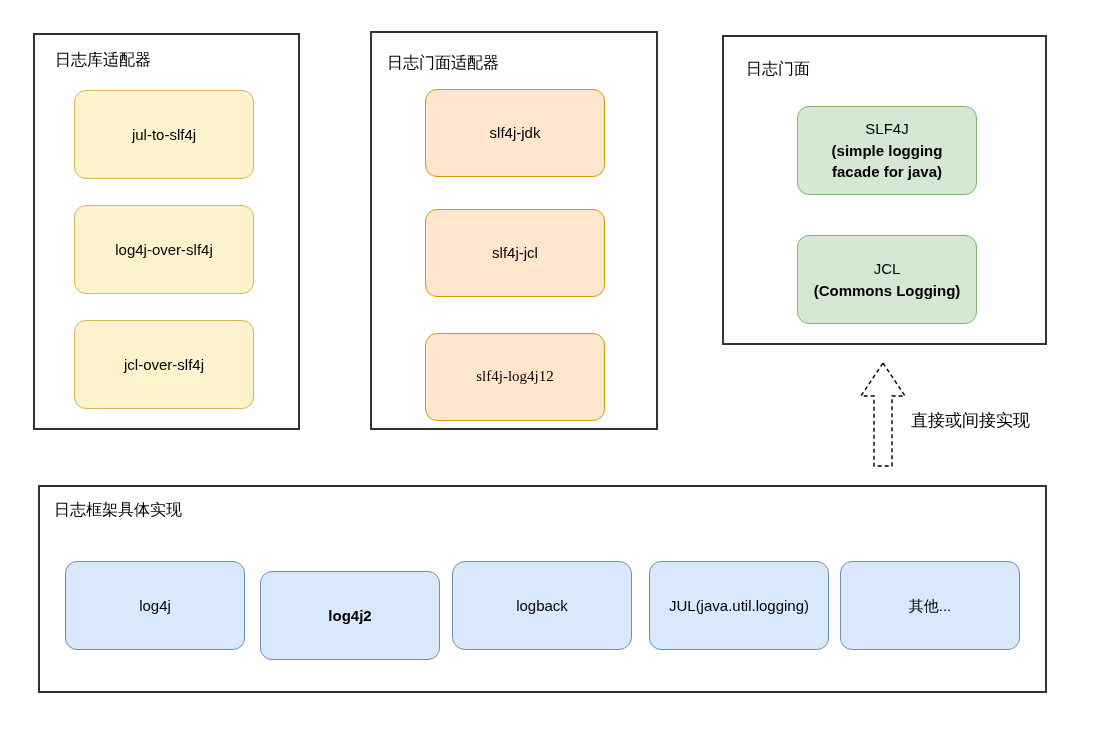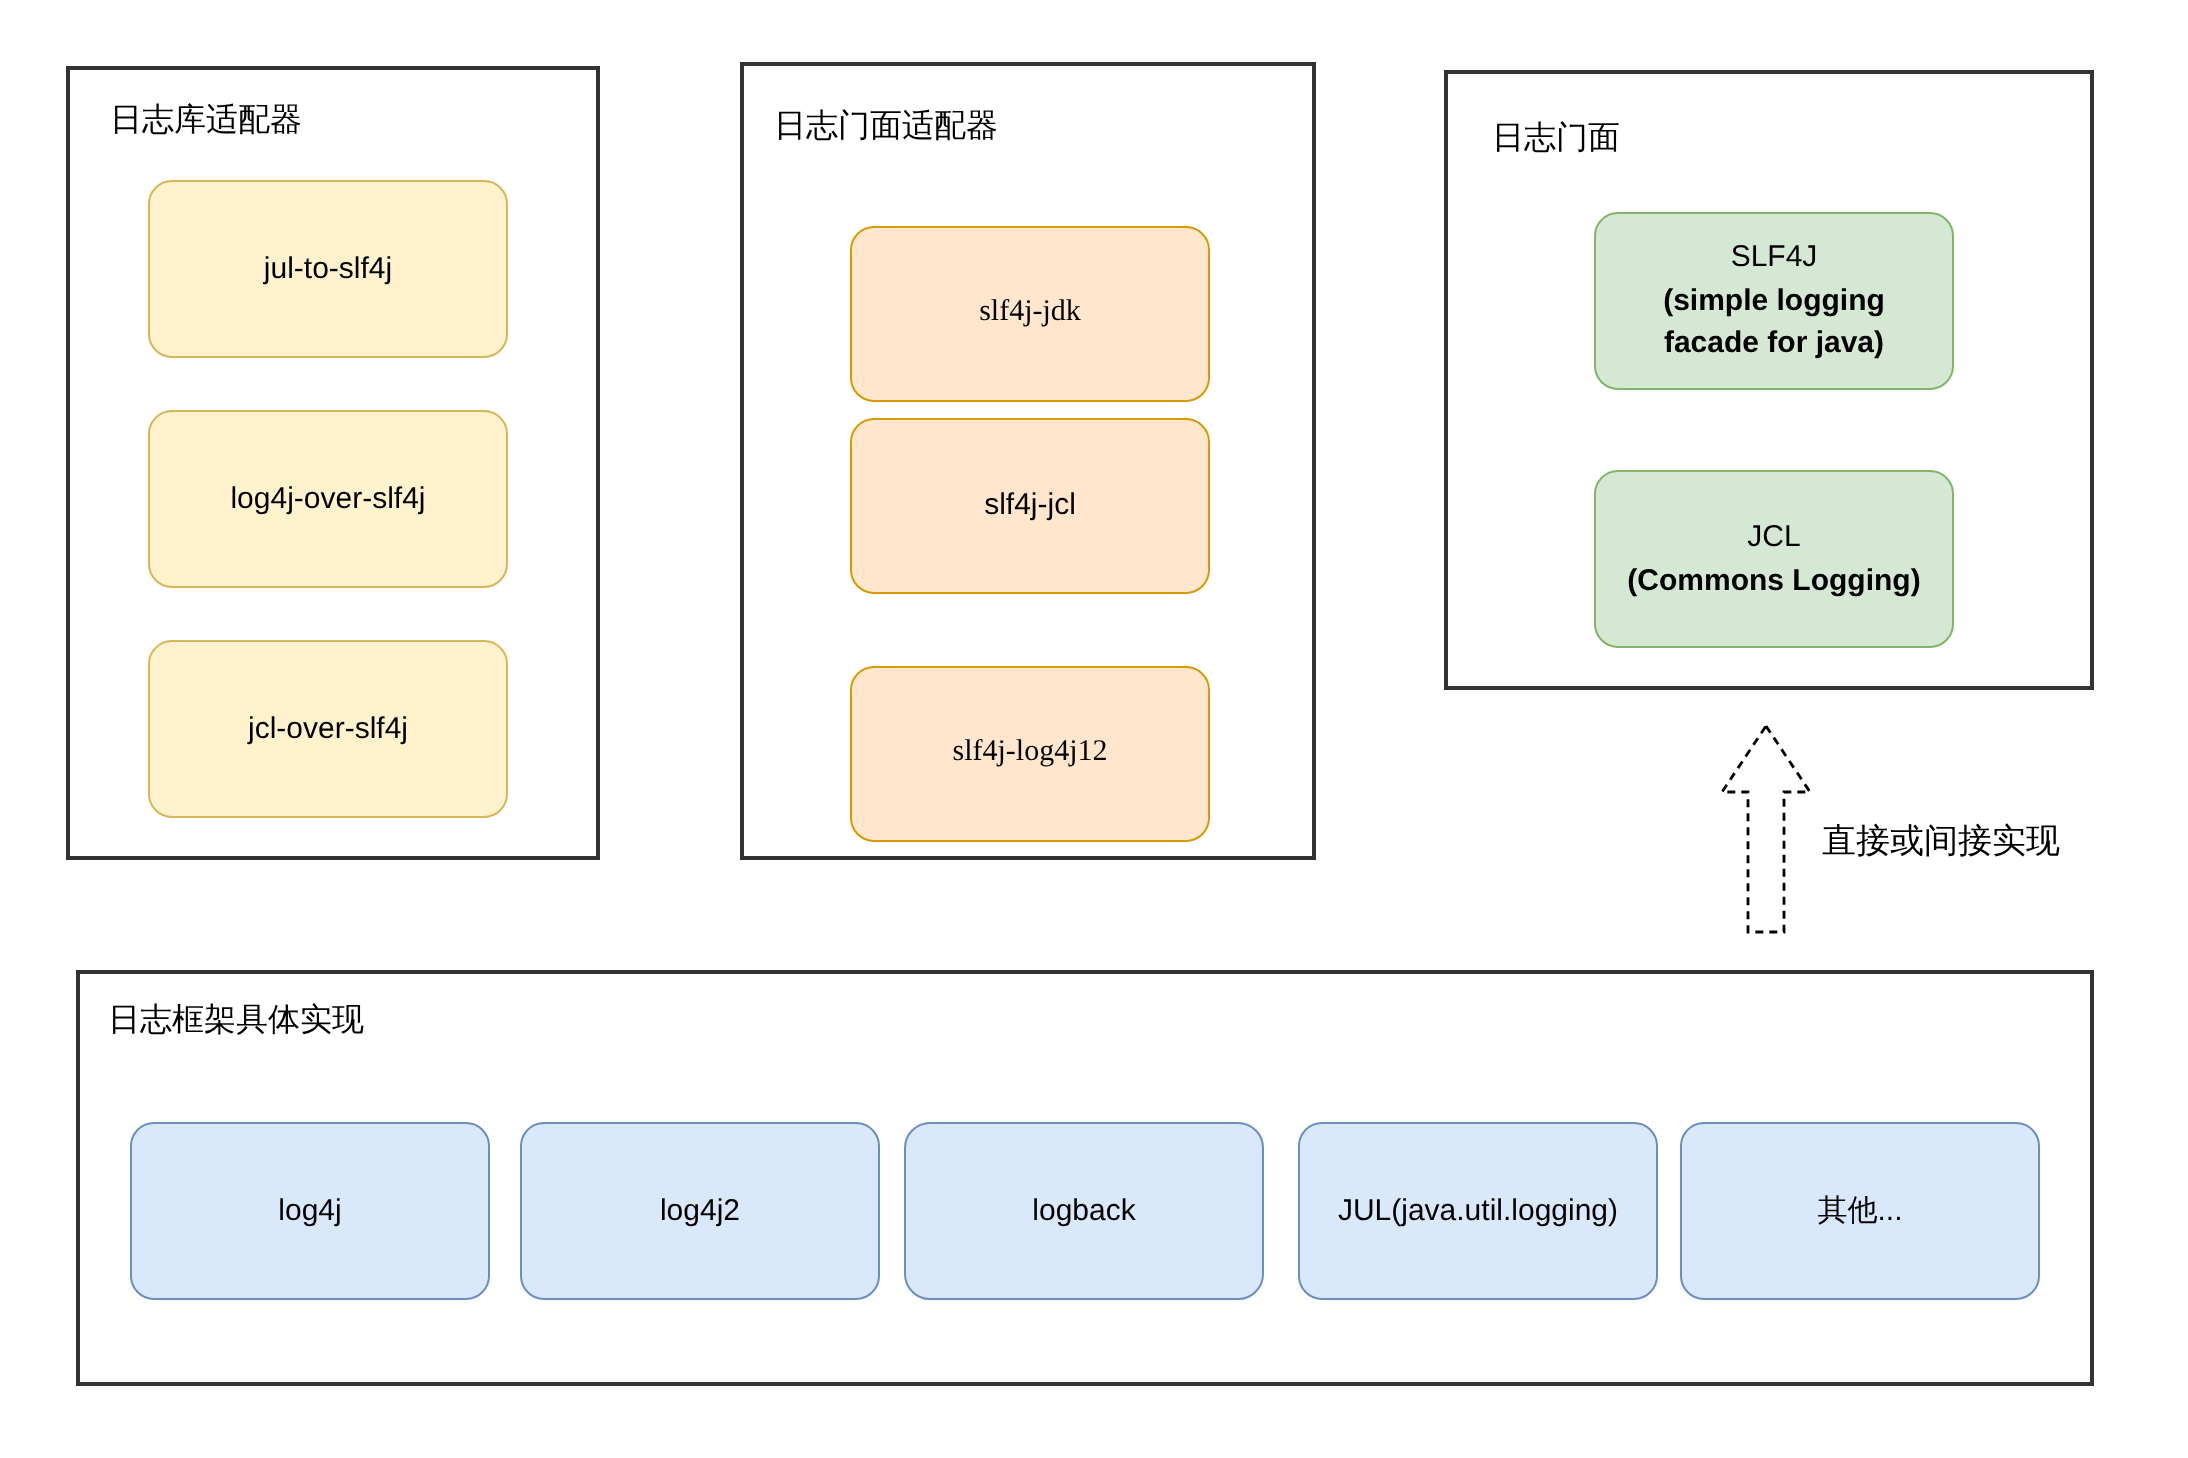--- a/index.html
+++ b/index.html
@@ -70,21 +70,21 @@
     <div class="node yellow" style="left:39px; top:170px;">
       <span>log4j-over-slf4j</span>
     </div>
     <div class="node yellow" style="left:39px; top:285px;">
       <span>jcl-over-slf4j</span>
     </div>
   </div>
 
   <div class="panel" style="left:370px; top:31px; width:288px; height:399px;">
     <div class="panel-title" style="left:15px; top:20px;">日志门面适配器</div>
-    <div class="node orange" style="left:53px; top:80px;font-family:Liberation Serif, serif;">
+    <div class="node orange" style="left:53px; top:56px;">
       <span>slf4j-jdk</span>
     </div>
     <div class="node orange" style="left:53px; top:176px;">
       <span>slf4j-jcl</span>
     </div>
     <div class="node orange" style="left:53px; top:300px;font-family:Liberation Serif, serif;">
       <span>slf4j-log4j12</span>
     </div>
   </div>
 
@@ -103,21 +103,21 @@
   <svg class="arrow-svg" width="62" height="116" viewBox="0 0 62 116">
     <polygon points="30,5 52,38 39,38 39,108 21,108 21,38 8,38" fill="#ffffff" stroke="#000000" stroke-width="1.4" stroke-dasharray="4,3" stroke-linejoin="miter"></polygon>
   </svg>
   <div class="arrow-label">直接或间接实现</div>
 
   <div class="panel" style="left:38px; top:485px; width:1009px; height:208px;">
     <div class="panel-title" style="left:14px; top:13px;">日志框架具体实现</div>
     <div class="node blue" style="left:25px; top:74px;">
       <span>log4j</span>
     </div>
-    <div class="node blue" style="left:220px; top:74px;">
+    <div class="node blue" style="left:220px; top:84px;font-weight:bold;">
       <span>log4j2</span>
     </div>
     <div class="node blue" style="left:412px; top:74px;border-radius:13px;">
       <span>logback</span>
     </div>
     <div class="node blue" style="left:609px; top:74px;">
       <span>JUL(java.util.logging)</span>
     </div>
     <div class="node blue" style="left:800px; top:74px;">
       <span>其他...</span>

